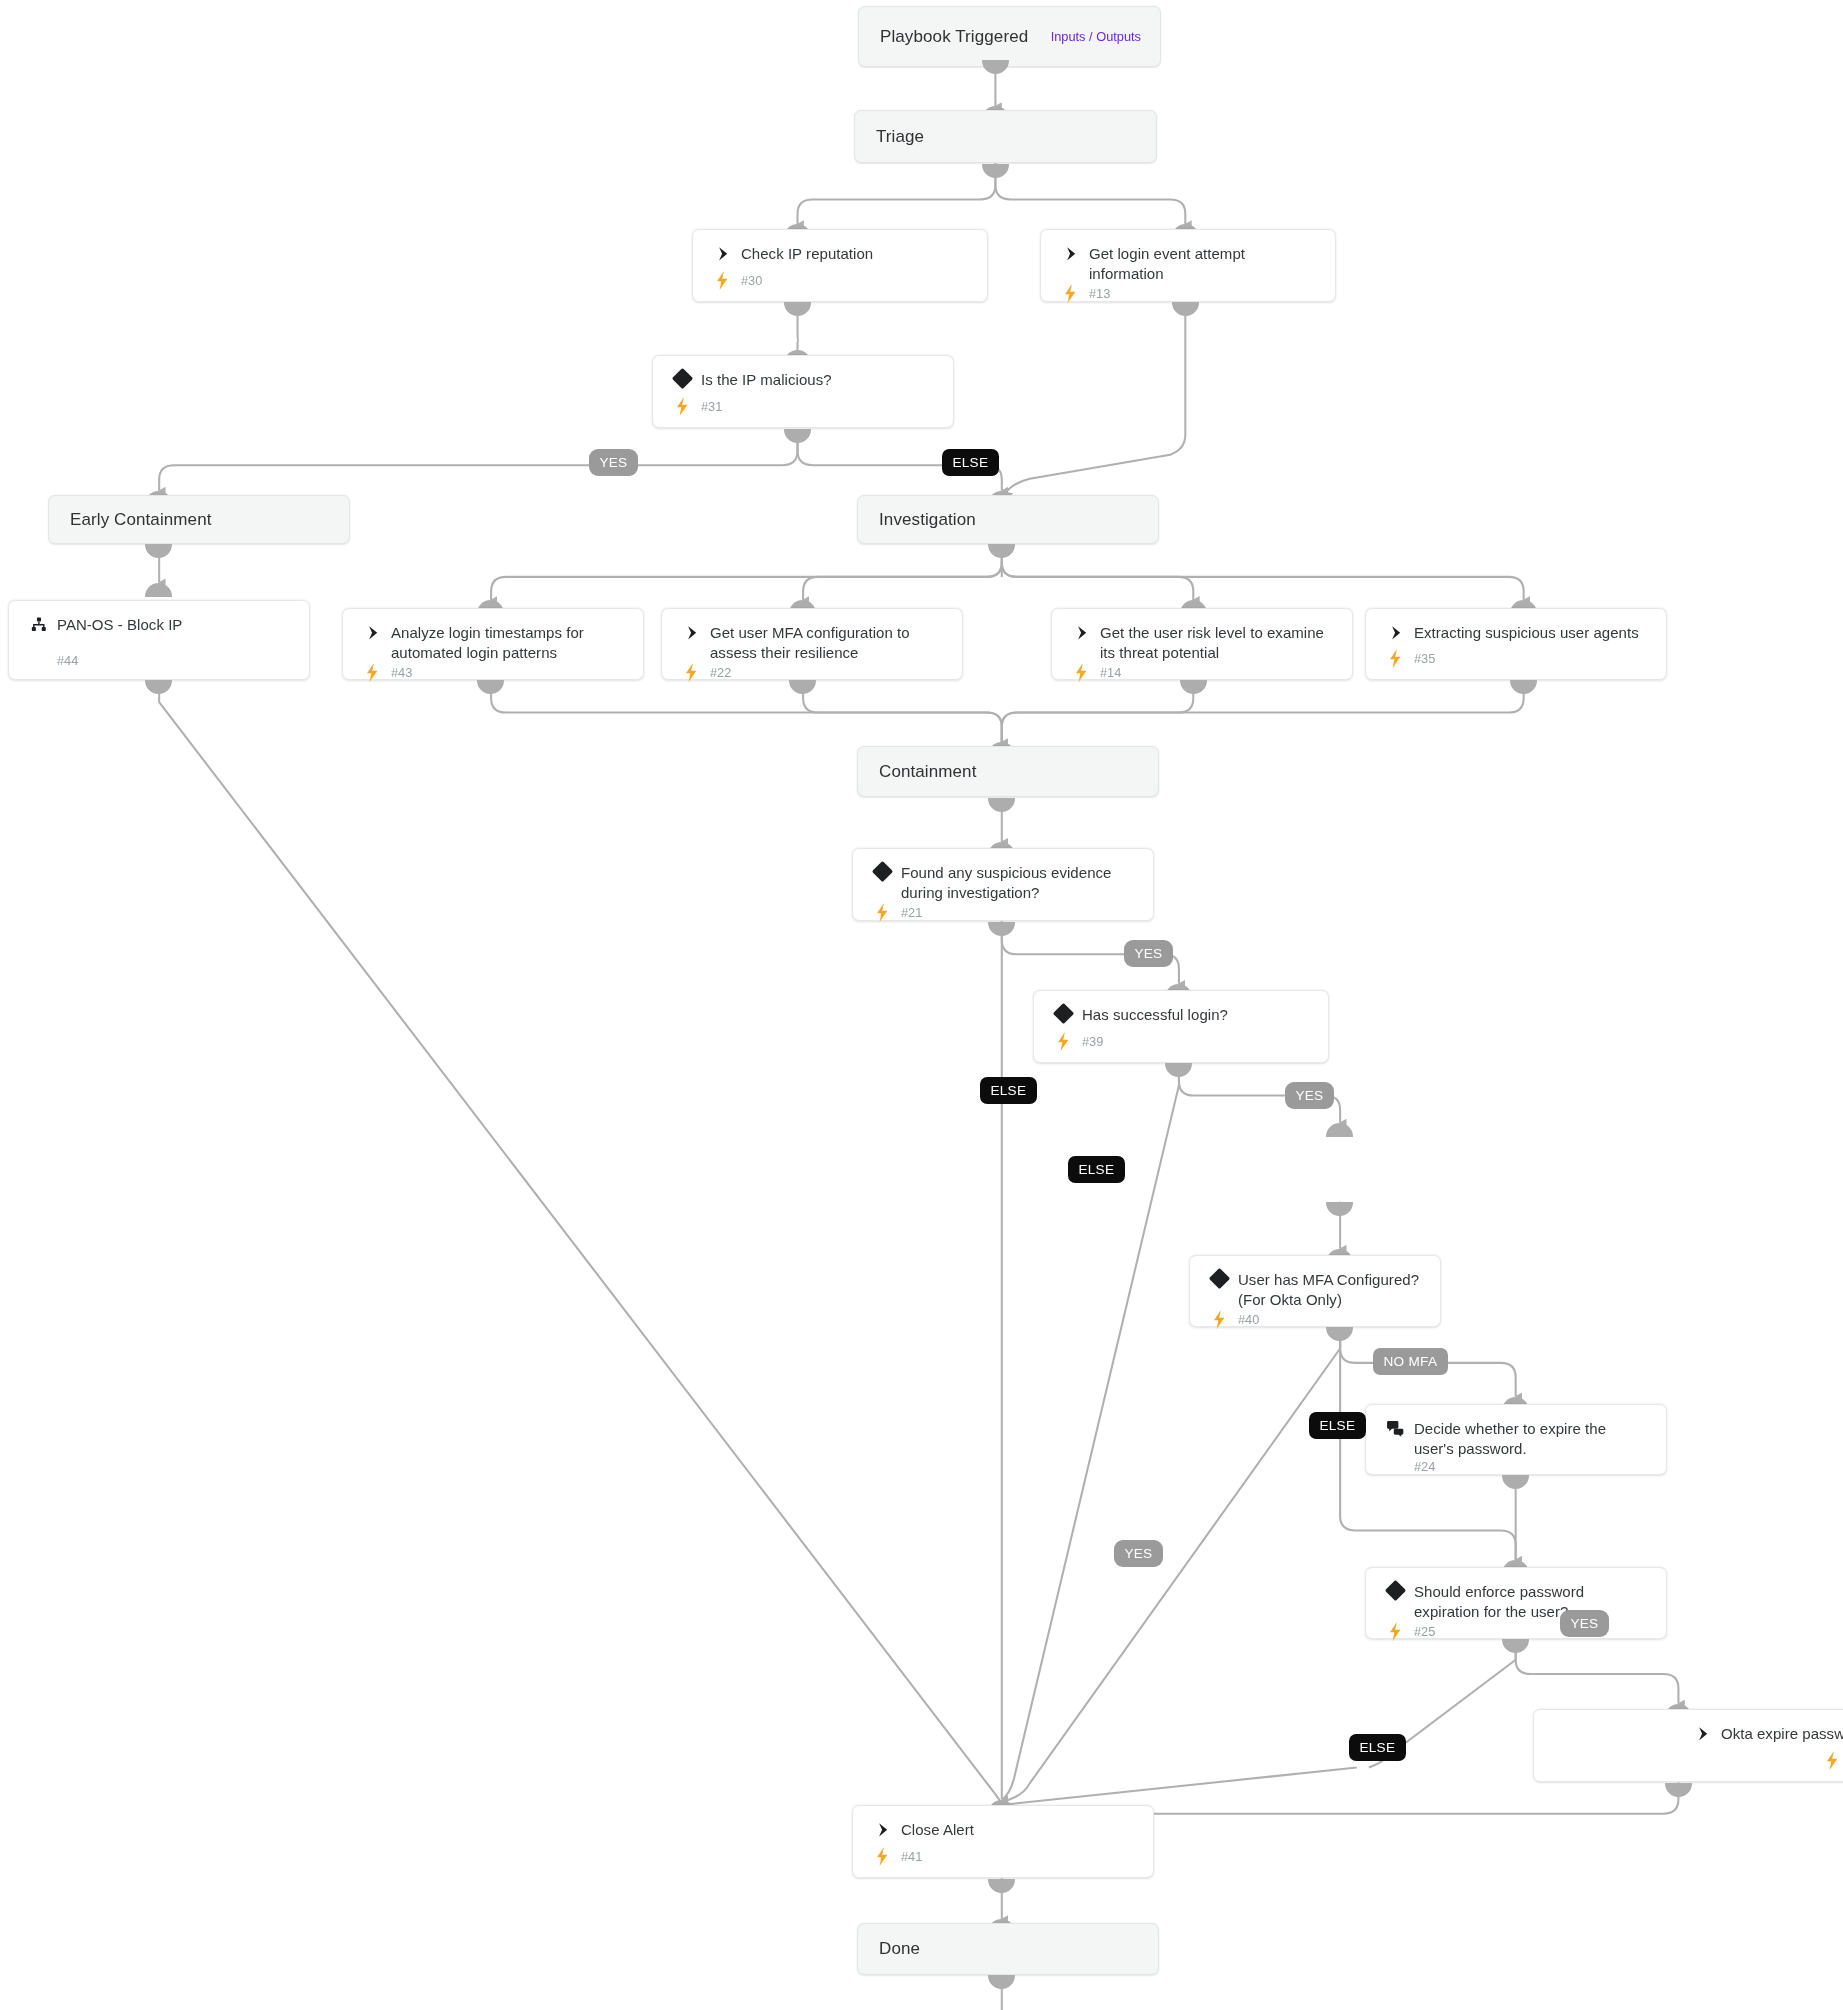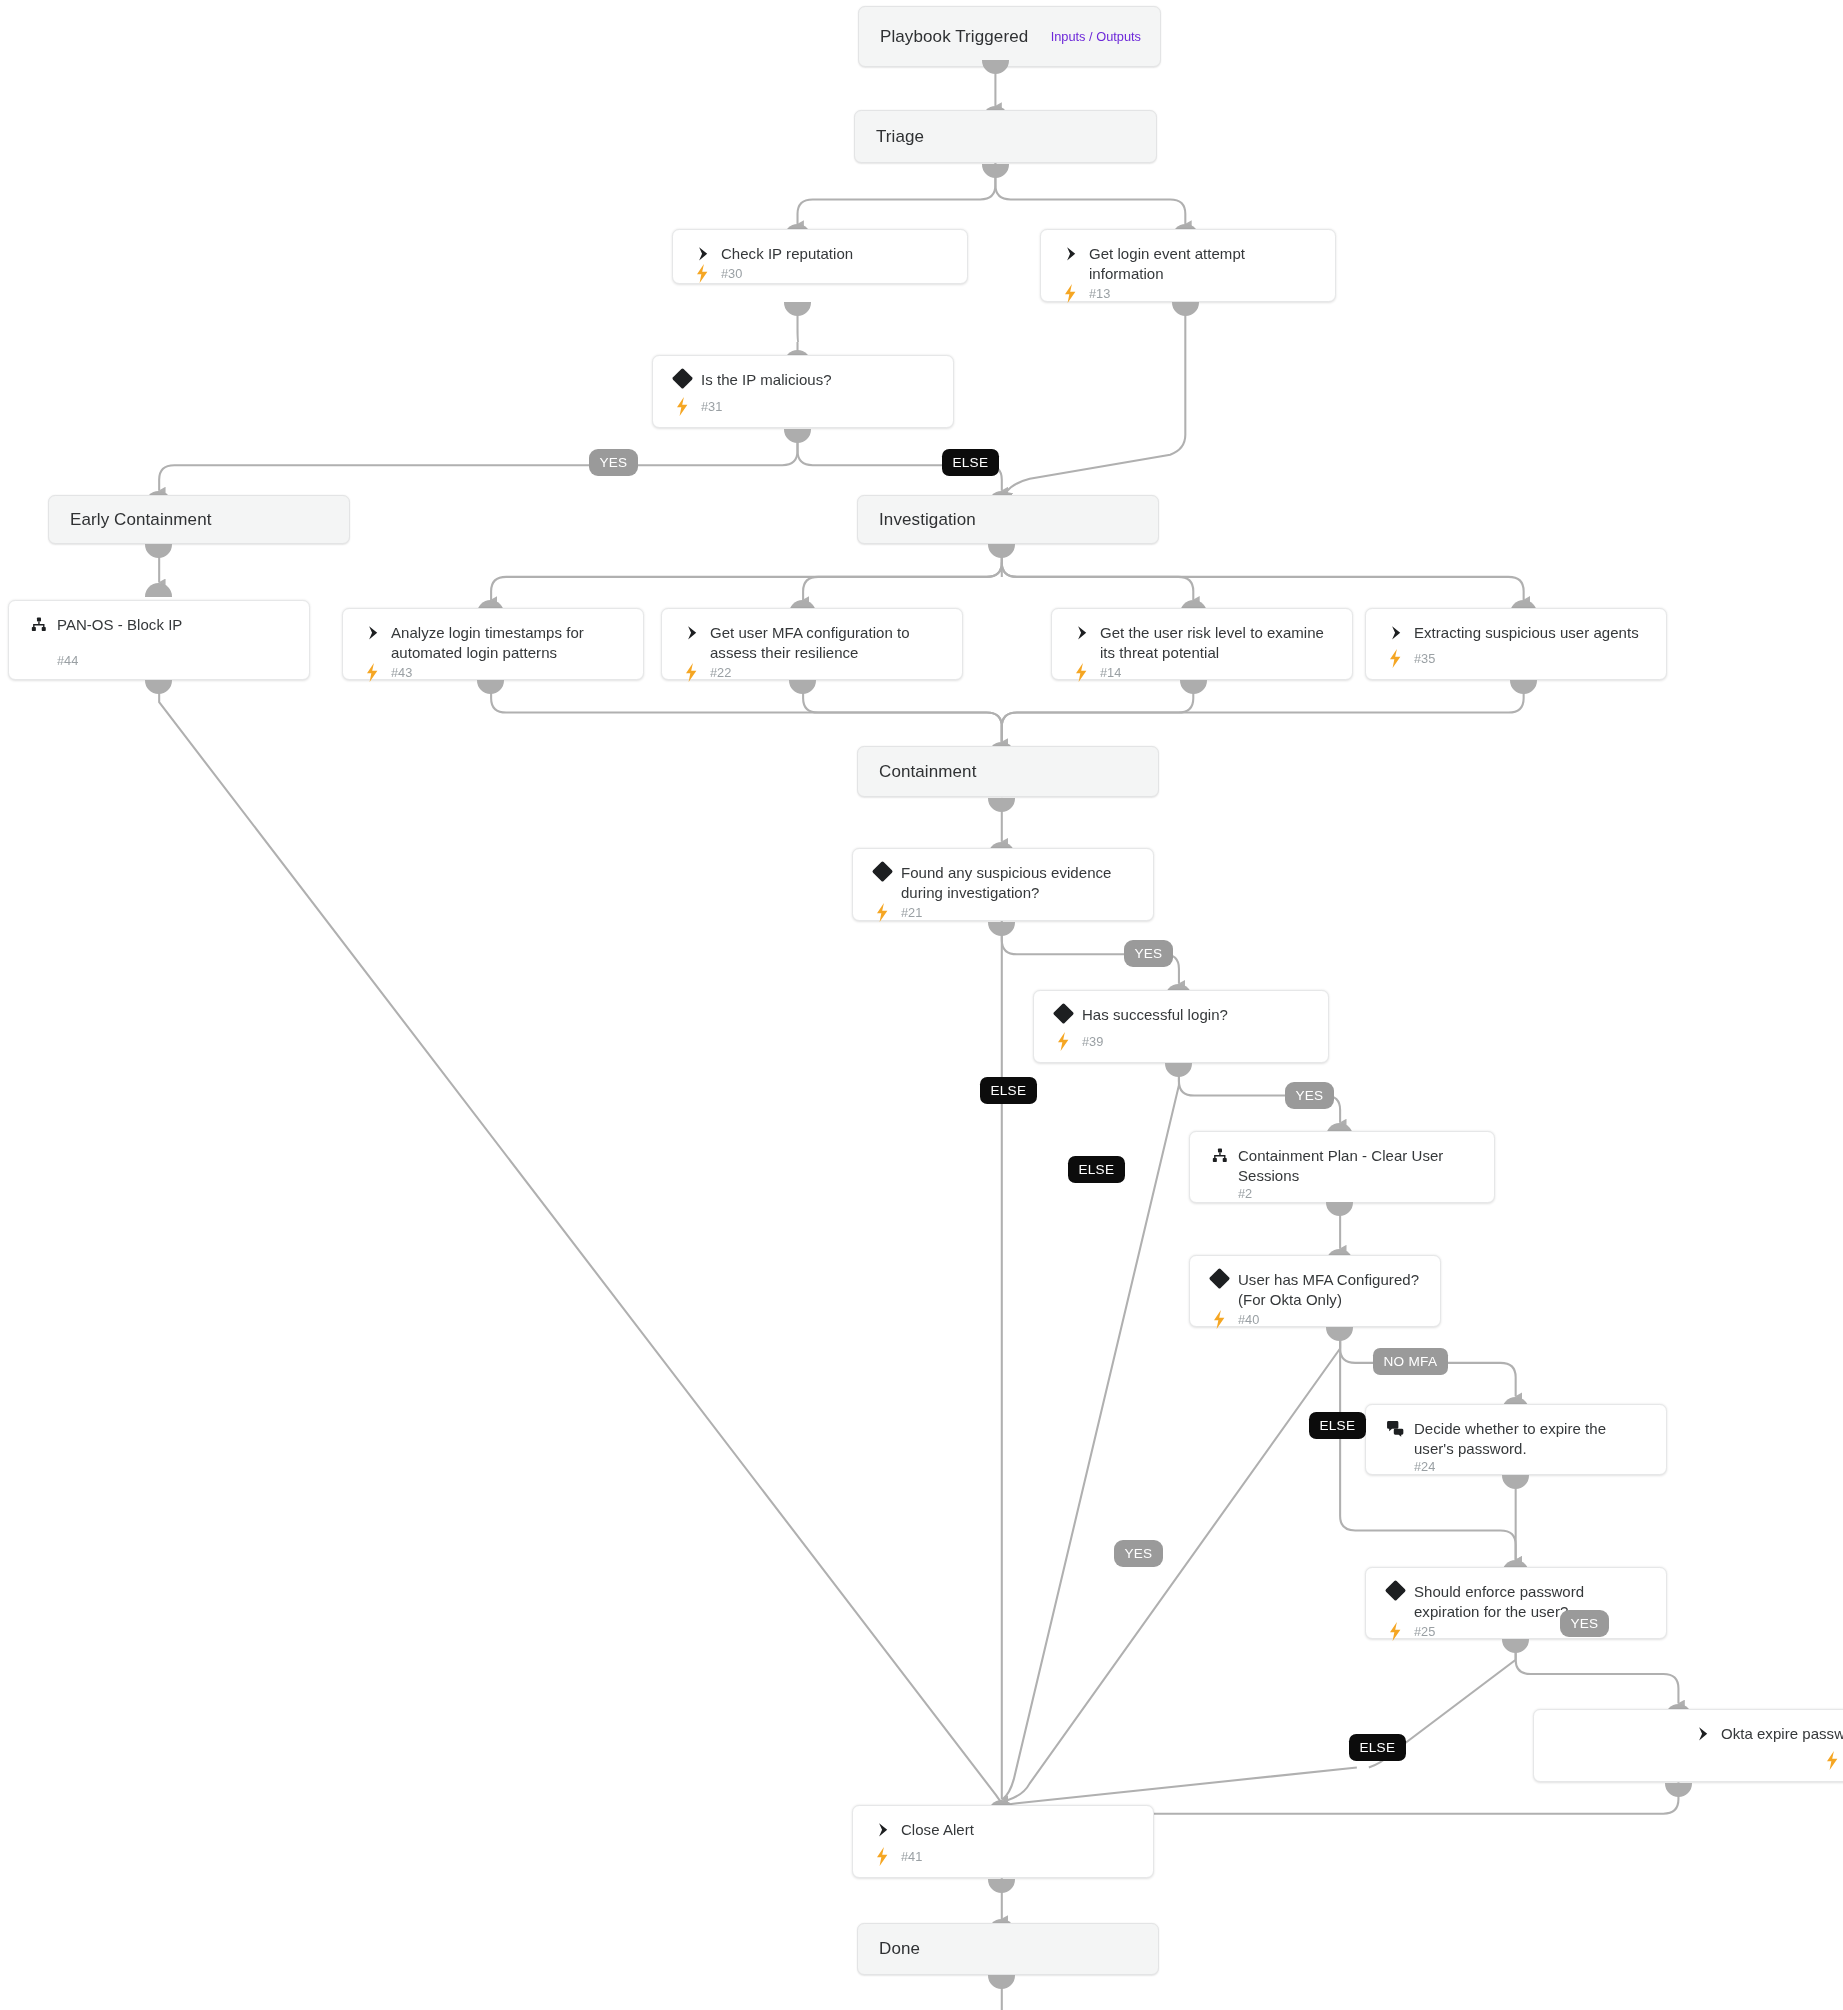--- a/index.html
+++ b/index.html
@@ -150,21 +150,21 @@
   </div>
   <div class="port bottom" style="left:988px;top:798px;"></div>
 
   <div class="port top" style="left:988px;top:1919px;"></div>
   <div class="node phase" style="left:857px;top:1923px;width:302px;height:52px;">
     <span class="ptitle">Done</span>
   </div>
   <div class="port bottom" style="left:988px;top:1975px;"></div>
 
   <div class="port top" style="left:784px;top:224px;"></div>
-  <div class="node card" style="left:672px;top:229px;width:296px;height:55px;">
+  <div class="node card" style="left:692px;top:229px;width:296px;height:73px;">
     <div class="toprow">
       <span class="ico">
         <svg width="17.6" height="17.6" viewBox="0 0 24 24">
             <path d="M7 3 L18 12 L7 21 L11 12 Z" fill="#1d1f21"></path>
           </svg>
       </span>
       <span class="ttl">Check IP reputation</span>
     </div>
     <div class="botrow">
       <span class="bolt">
@@ -353,37 +353,20 @@
         <svg width="14.4" height="19" viewBox="0 0 14 22">
             <path d="M9 0 L1 12 L6 12 L4 22 L13 9 L7 9 Z" fill="#f5a623"></path>
           </svg>
       </span>
       <span class="idtxt">#39</span>
     </div>
   </div>
   <div class="port bottom" style="left:1165px;top:1063px;"></div>
 
   <div class="port top" style="left:1326px;top:1123px;"></div>
-  <div class="node card nobolt" style="left:1189px;top:1131px;width:306px;height:72px;">
-    <div class="toprow">
-      <span class="ico">
-        <svg width="17.6" height="17.6" viewBox="0 0 24 24">
-          <rect x="9.5" y="2" width="5.5" height="5.5" rx="1" fill="#1d1f21"></rect>
-          <rect x="2.5" y="15" width="5.5" height="5.5" rx="1" fill="#1d1f21"></rect>
-          <rect x="16" y="15" width="5.5" height="5.5" rx="1" fill="#1d1f21"></rect>
-          <path d="M12.2,7.5 L12.2,12 M5.2,15 L5.2,12 L18.8,12 L18.8,15" stroke="#1d1f21" stroke-width="1.9" fill="none"></path>
-        </svg>
-      </span>
-      <span class="ttl">Containment Plan - Clear User Sessions</span>
-    </div>
-    <div class="botrow">
-      <span class="bolt"></span>
-      <span class="idtxt">#2</span>
-    </div>
-  </div>
   <div class="port bottom" style="left:1326px;top:1202px;"></div>
 
   <div class="port top" style="left:1326px;top:1249px;"></div>
   <div class="node card" style="left:1189px;top:1255px;width:252px;height:72px;">
     <div class="toprow">
       <span class="ico">
           <span class="diamond"></span>
         </span>
       <span class="ttl">User has MFA Configured? (For Okta Only)</span>
     </div>

